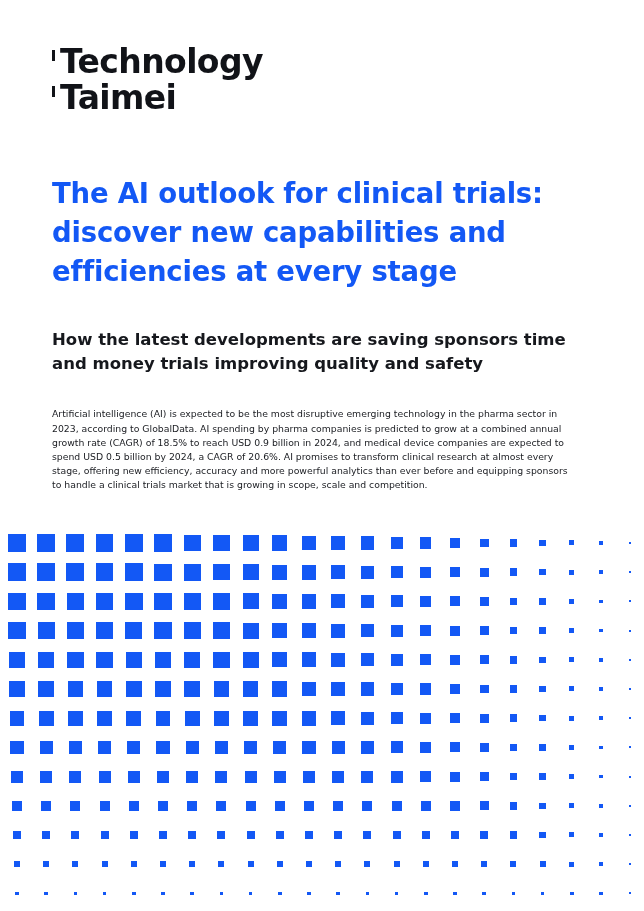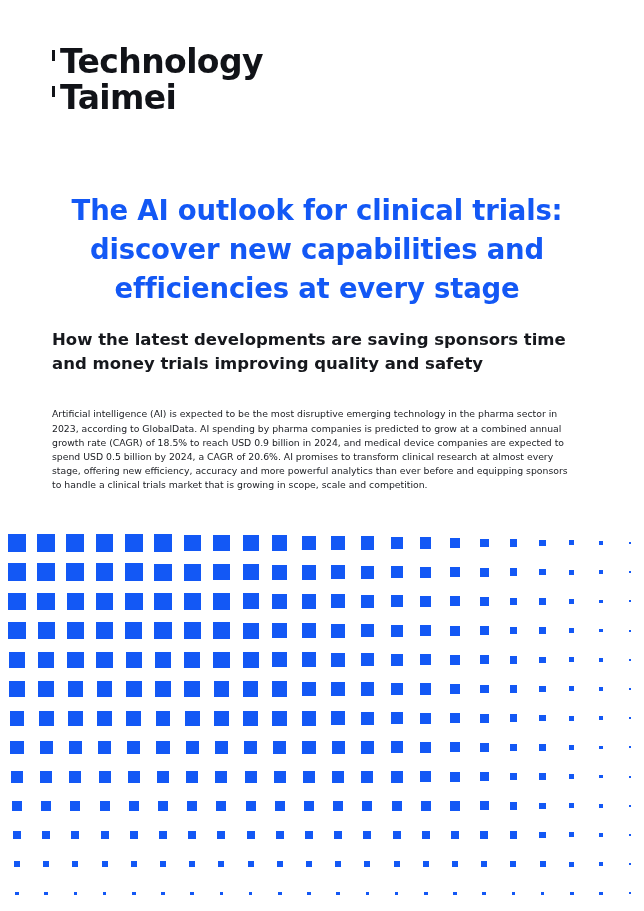--- a/index.html
+++ b/index.html
@@ -50,29 +50,28 @@
   }
   .logo-line .txt {
     display: inline-block;
     padding-left: 8px;
   }
 
   
   .headline {
     position: absolute;
     left: 52px;
-    top: 173px;
+    top: 156px;
     width: 530px;
     color: #1358f5;
     font-family: "DejaVu Sans", sans-serif;
     font-weight: bold;
     font-size: 27.5px;
     line-height: 39px;
     letter-spacing: -0.2px;
-    text-align: center;
   }
 
   
   .subhead {
     position: absolute;
     left: 52px;
     top: 314px;
     width: 530px;
     color: #16181d;
     font-family: "DejaVu Sans", sans-serif;

